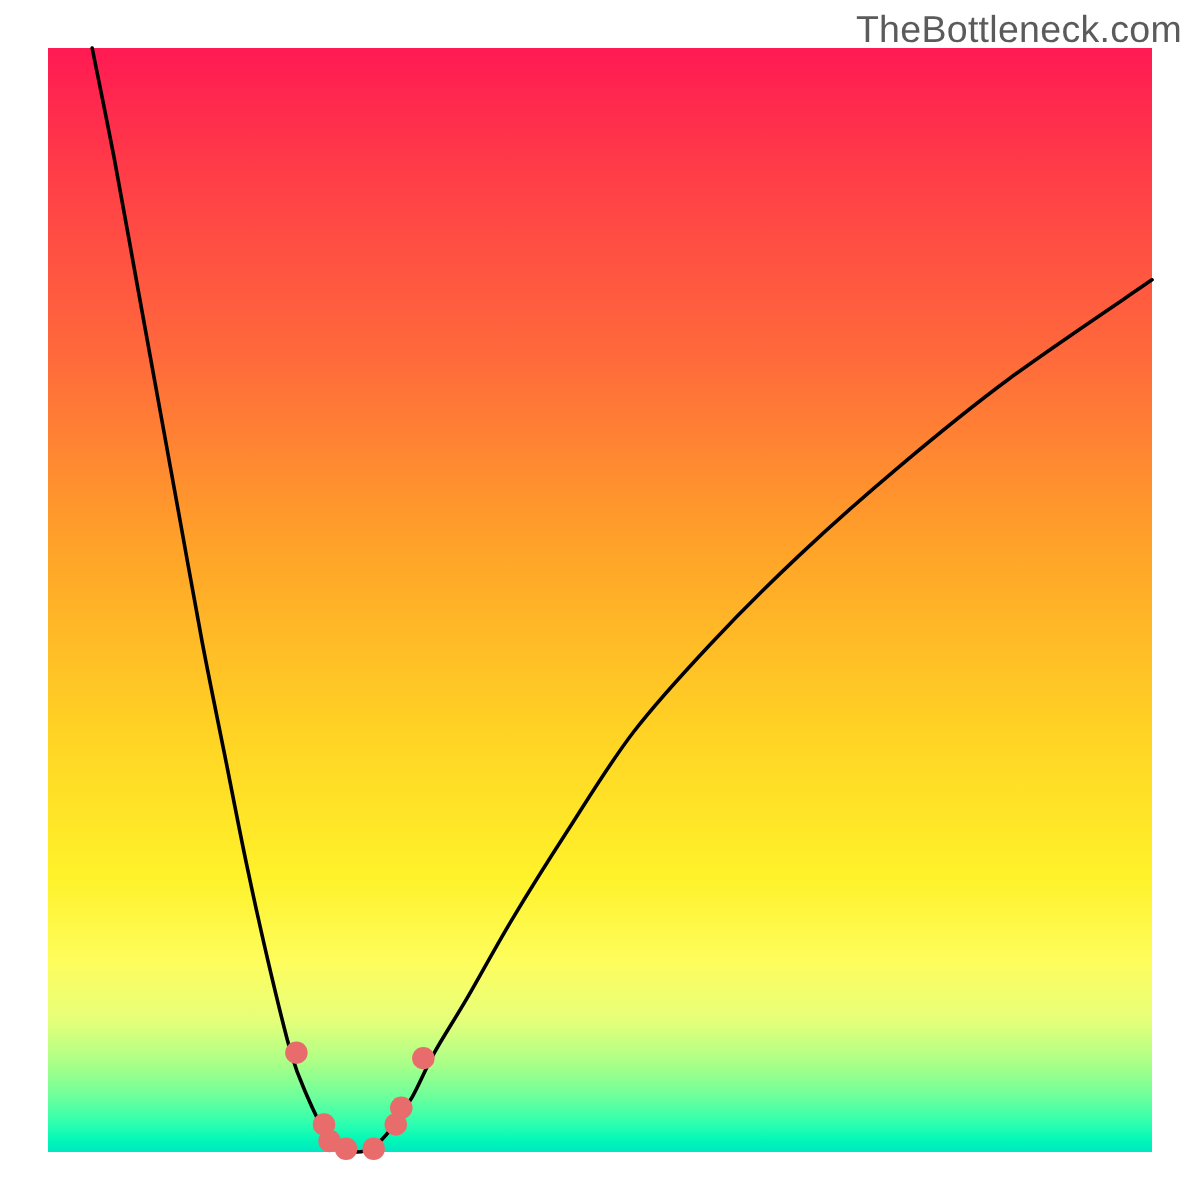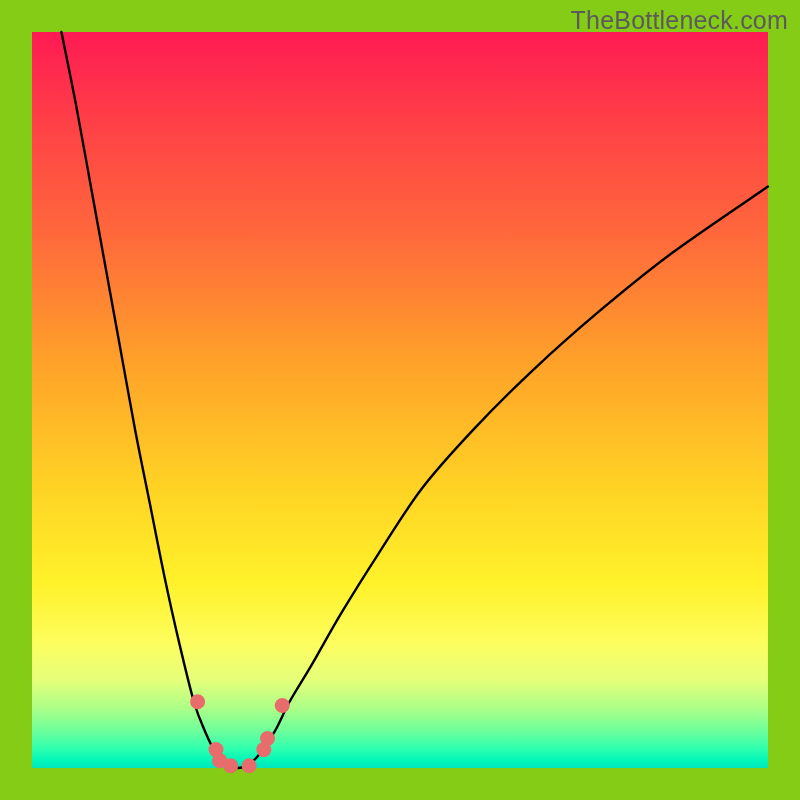--- a/index.html
+++ b/index.html
@@ -10,21 +10,21 @@
     overflow: hidden;
     background: #000;
     font-family: Arial, Helvetica, sans-serif;
   }
   .frame {
     position: absolute;
     top: 0;
     left: 0;
     width: 800px;
     height: 800px;
-    background: #84cc16;
+    background: #ffffff;
   }
   .plot {
     position: absolute;
     top: 32px;
     left: 32px;
     width: 736px;
     height: 736px;
     background: linear-gradient(to bottom,
       #ff1a53 0%,
       #ff3f47 12%,

